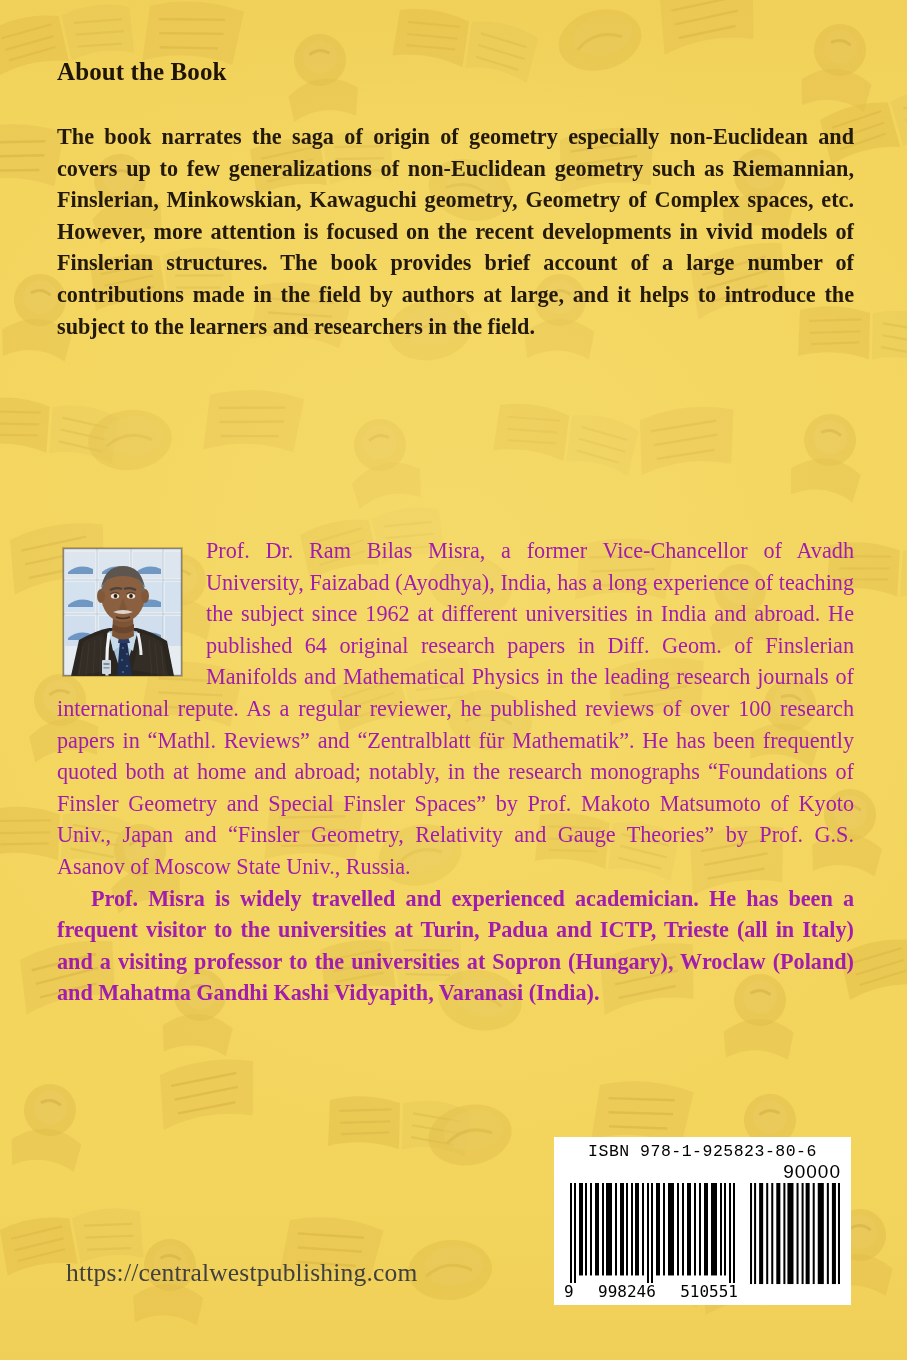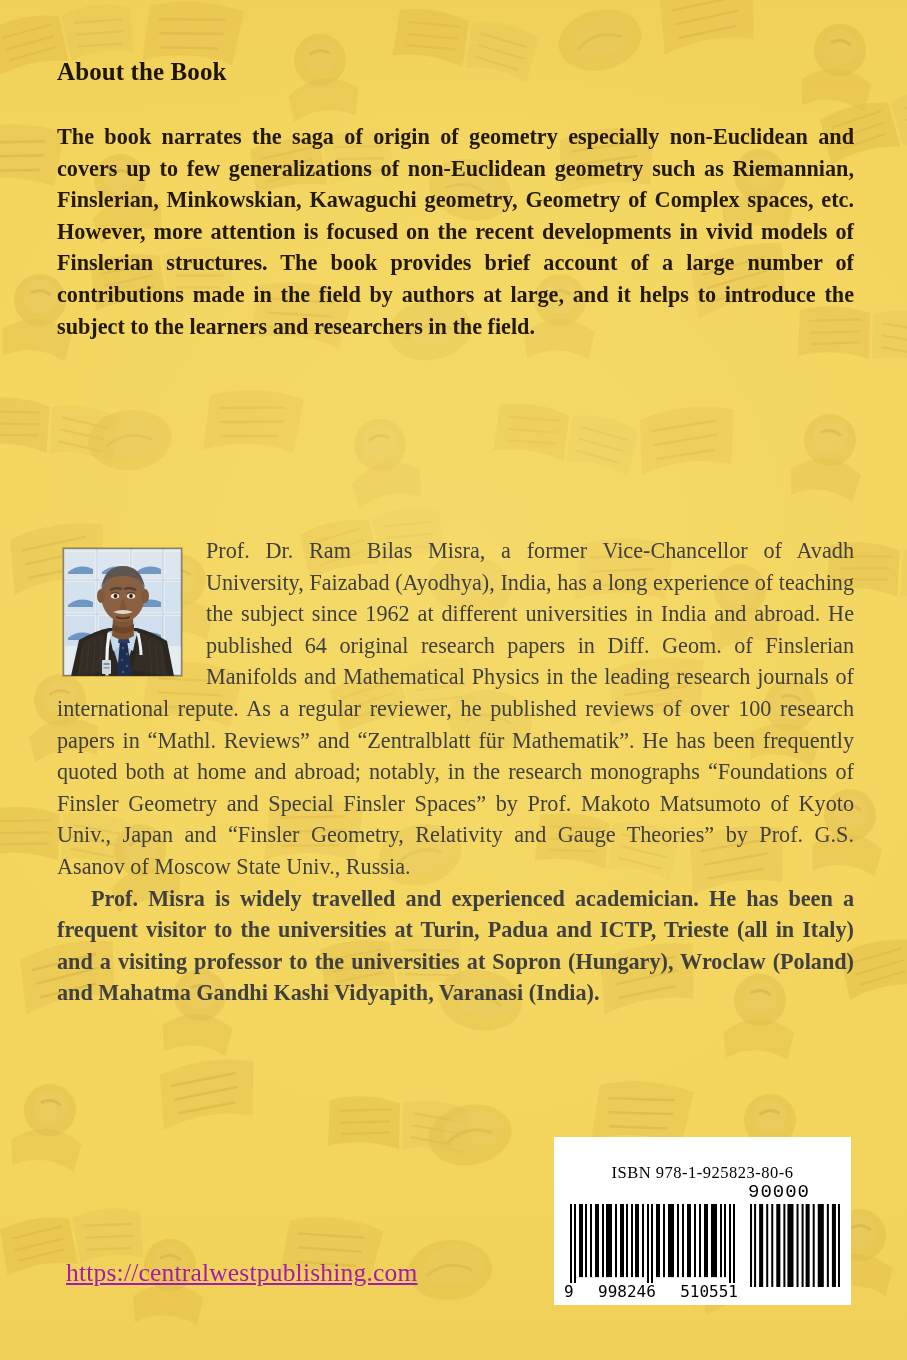--- a/index.html
+++ b/index.html
@@ -82,63 +82,61 @@
     margin: 13px 24px 4px 6px;
     position: relative;
     overflow: hidden;
     box-shadow: 0 0 0 1px rgba(70,50,10,0.25);
   }
   .author-photo svg { display:block; width: 100%; height: 100%; }
 
   .author-para {
     font-size: 22.2px;
     line-height: 31.6px;
-    color: #404040;
+    color: #a21caf;
     text-align: justify;
     text-justify: inter-word;
     margin: 0;
   }
   .author-para.indent { text-indent: 34px; }
   .author-para + .author-para { margin-top: 0px; font-weight: bold; }
 
   
   #publisher-url {
     position: absolute;
     left: 66px;
     top: 1258px;
     font-size: 25.5px;
-    color: #a21caf;
+    color: #404040;
     letter-spacing: 0.2px;
     white-space: nowrap;
-    text-decoration: underline;
   }
 
   
   #barcode-block {
     position: absolute;
     left: 554px;
     top: 1137px;
     width: 297px;
     height: 168px;
     background: #ffffff;
     box-sizing: border-box;
     padding: 7px 10px 5px 10px;
     display: flex;
     flex-direction: column;
   }
   .isbn-line {
-    font-family: Liberation Serif, serif;
+    font-family: Liberation Mono, monospace;
     font-size: 16.5px;
     letter-spacing: 0.5px;
     color: #000;
     text-align: center;
     line-height: 1;
     margin-bottom: 1px;
     white-space: nowrap;
-    margin-top: 21px;
   }
   .barcode-row {
     flex: 1;
     display: flex;
     align-items: stretch;
     gap: 10px;
     min-height: 0;
   }
   .barcode-main {
     flex: 0 0 174px;
@@ -146,24 +144,24 @@
     flex-direction: column;
     min-height: 0;
   }
   .barcode-addon {
     flex: 1;
     display: flex;
     flex-direction: column;
     min-height: 0;
   }
   .addon-digits {
-    font-family: Liberation Mono, monospace;
+    font-family: Liberation Sans, sans-serif;
     font-size: 19px;
     color: #000;
-    text-align: left;
+    text-align: right;
     line-height: 1;
     margin-bottom: 2px;
     letter-spacing: 1px;
   }
   .bars {
     flex: 1;
     min-height: 0;
   }
   .bars svg { display: block; width: 100%; height: 100%; }
   .ean-digits {

